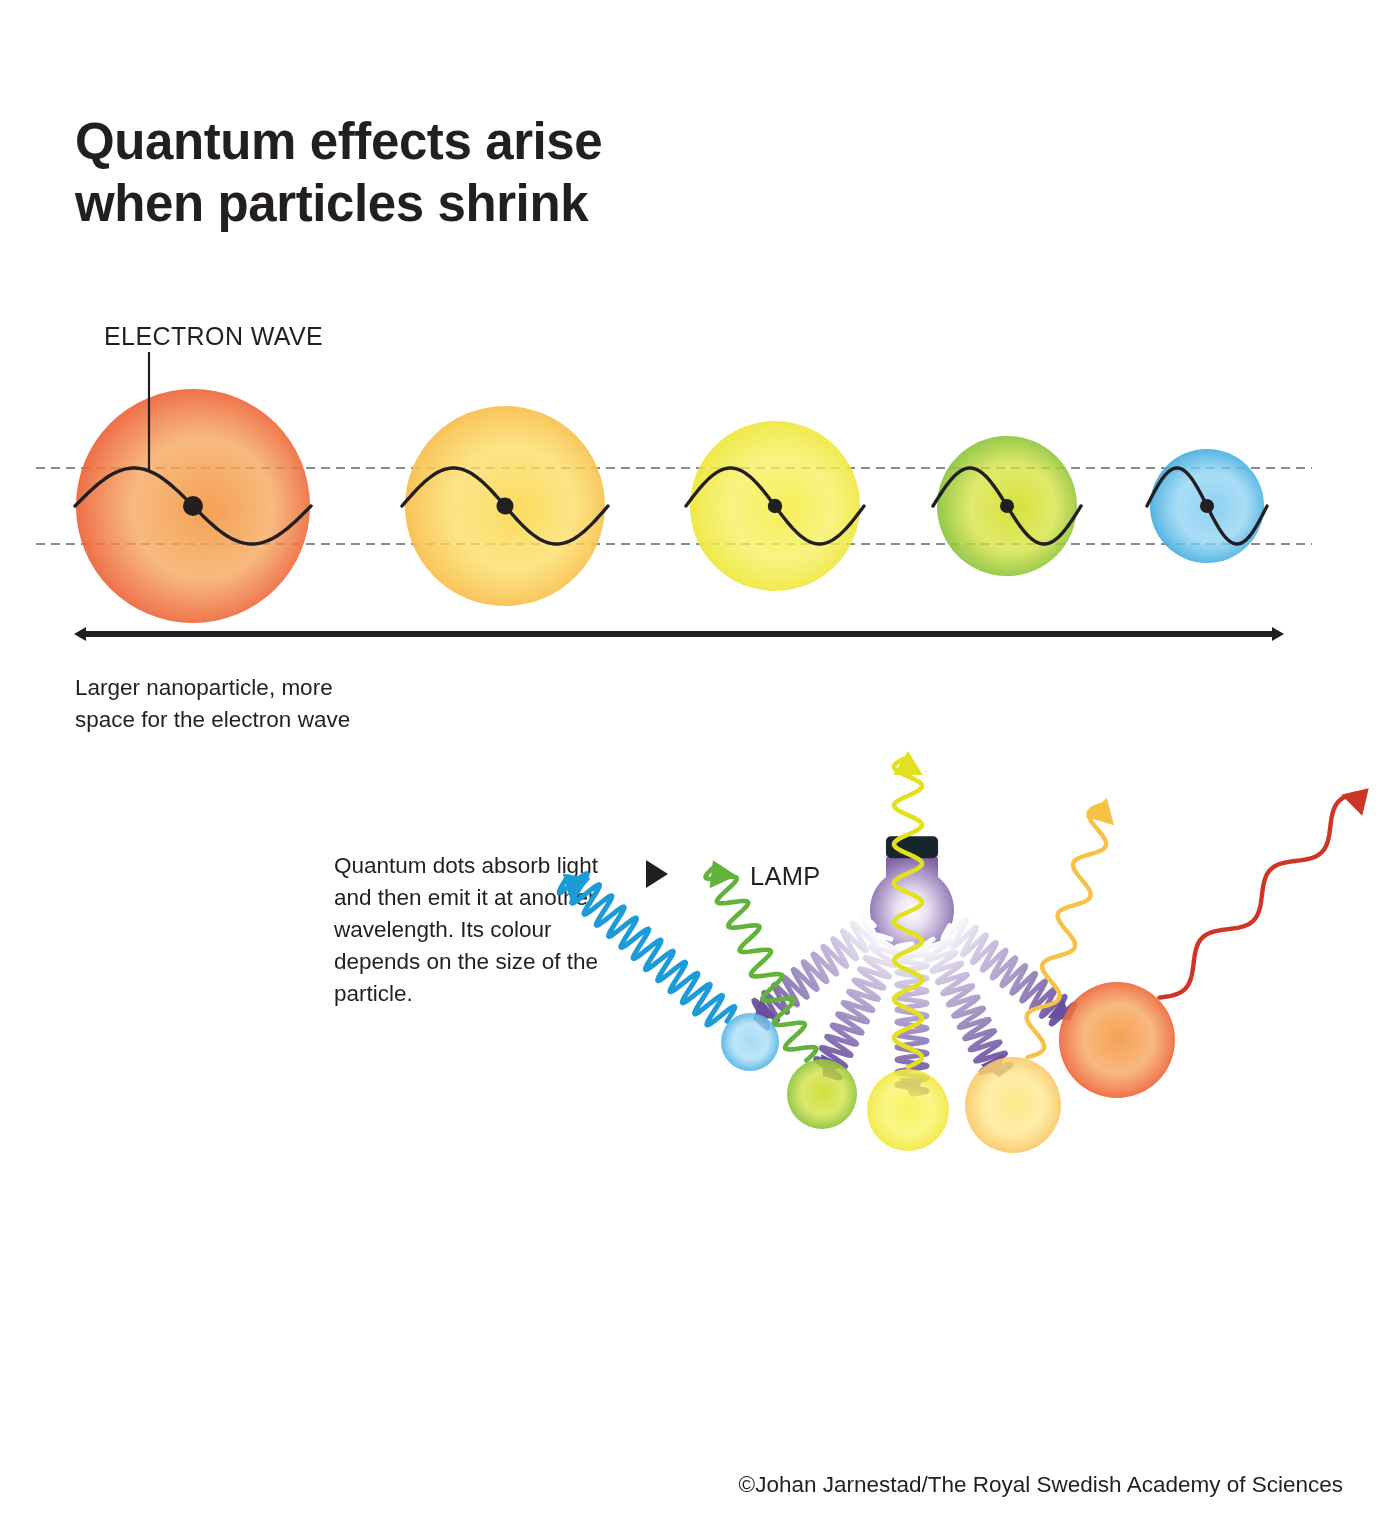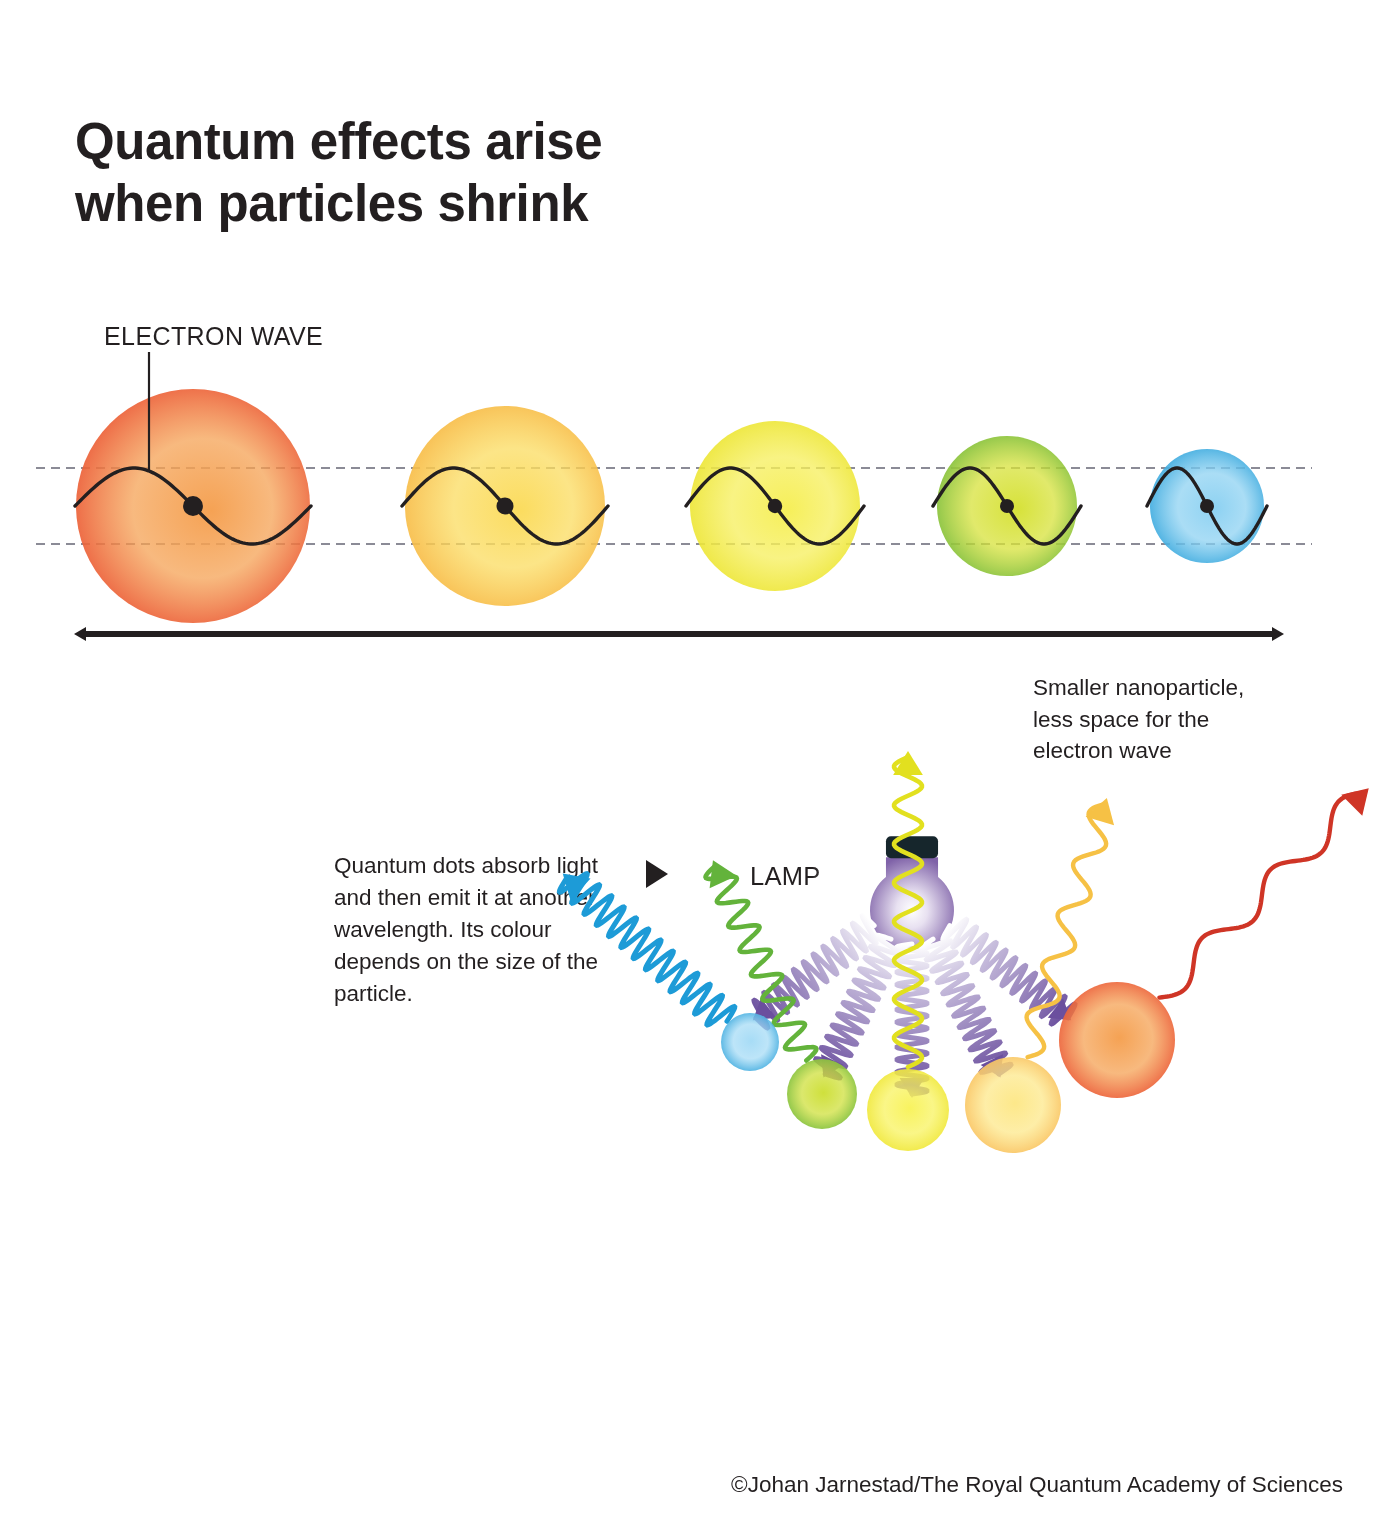--- a/index.html
+++ b/index.html
@@ -111,32 +111,31 @@
 </head>
 <body>
 
 <div class="stage">
 
   <div class="title">Quantum effects arise
 when particles shrink</div>
 
   <div class="label-electron-wave">ELECTRON WAVE</div>
 
-  <div class="cap-right">Smaller nanoparticle,
-less space for the
-electron wave</div>
+  <div class="cap-left">Larger nanoparticle, more
+space for the electron wave</div>
 
   <div class="cap-quantum">Quantum dots absorb light
 and then emit it at another
 wavelength. Its colour
 depends on the size of the
 particle.</div>
   <div class="label-lamp">LAMP</div>
 
-  <div class="credit">©Johan Jarnestad/The Royal Quantum Academy of Sciences</div>
+  <div class="credit">©Johan Jarnestad/The Royal Swedish Academy of Sciences</div>
 
   <svg id="figure-svg" width="1397" height="1536" viewBox="0 0 1397 1536">
     <defs>
 
       <marker id="arrowL" markerWidth="14" markerHeight="14" refX="12" refY="7" orient="auto" markerUnits="userSpaceOnUse">
         <path d="M12,0 L0,7 L12,14 Z" fill="#231f20"></path>
       </marker>
       <marker id="arrowR" markerWidth="14" markerHeight="14" refX="2" refY="7" orient="auto" markerUnits="userSpaceOnUse">
         <path d="M2,0 L14,7 L2,14 Z" fill="#231f20"></path>
       </marker>

